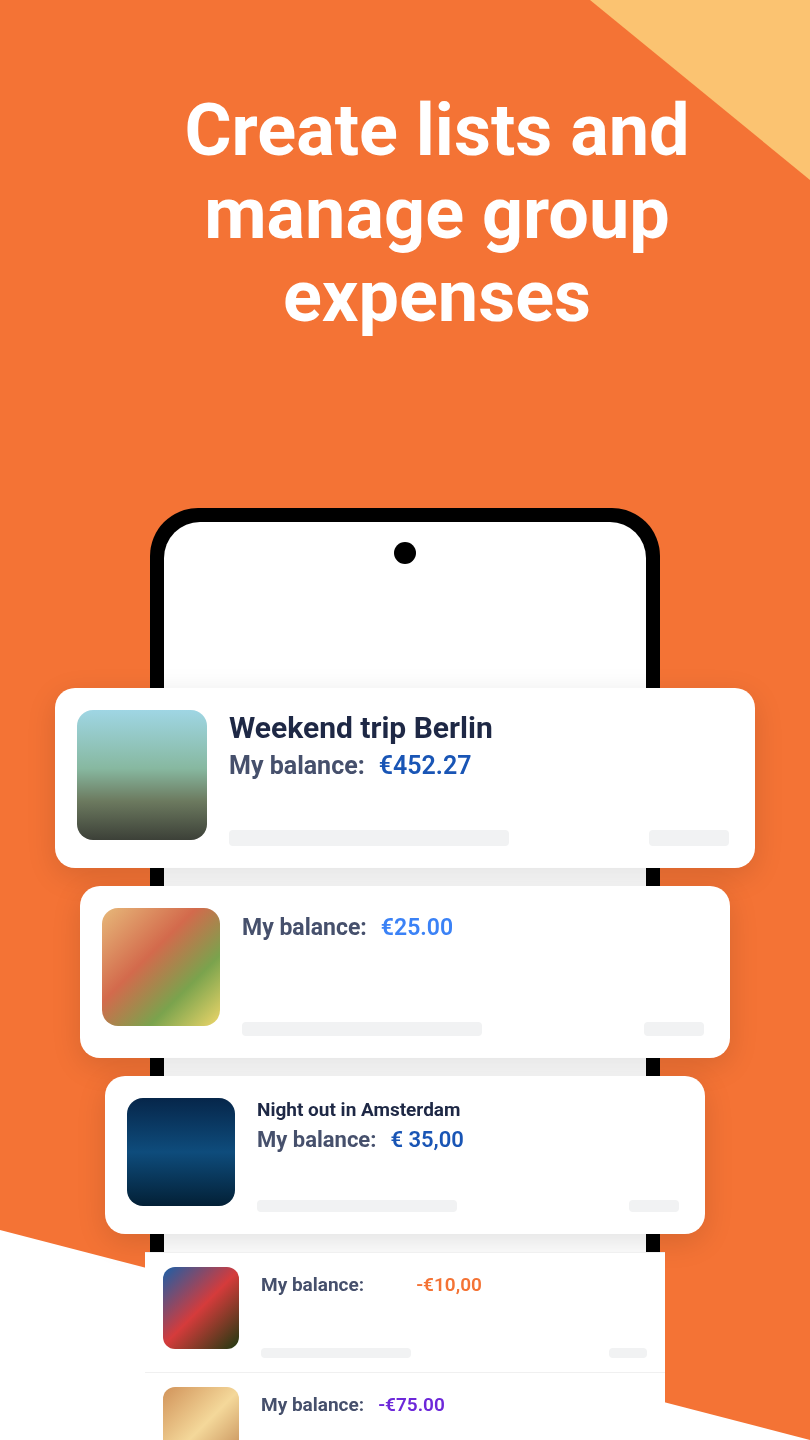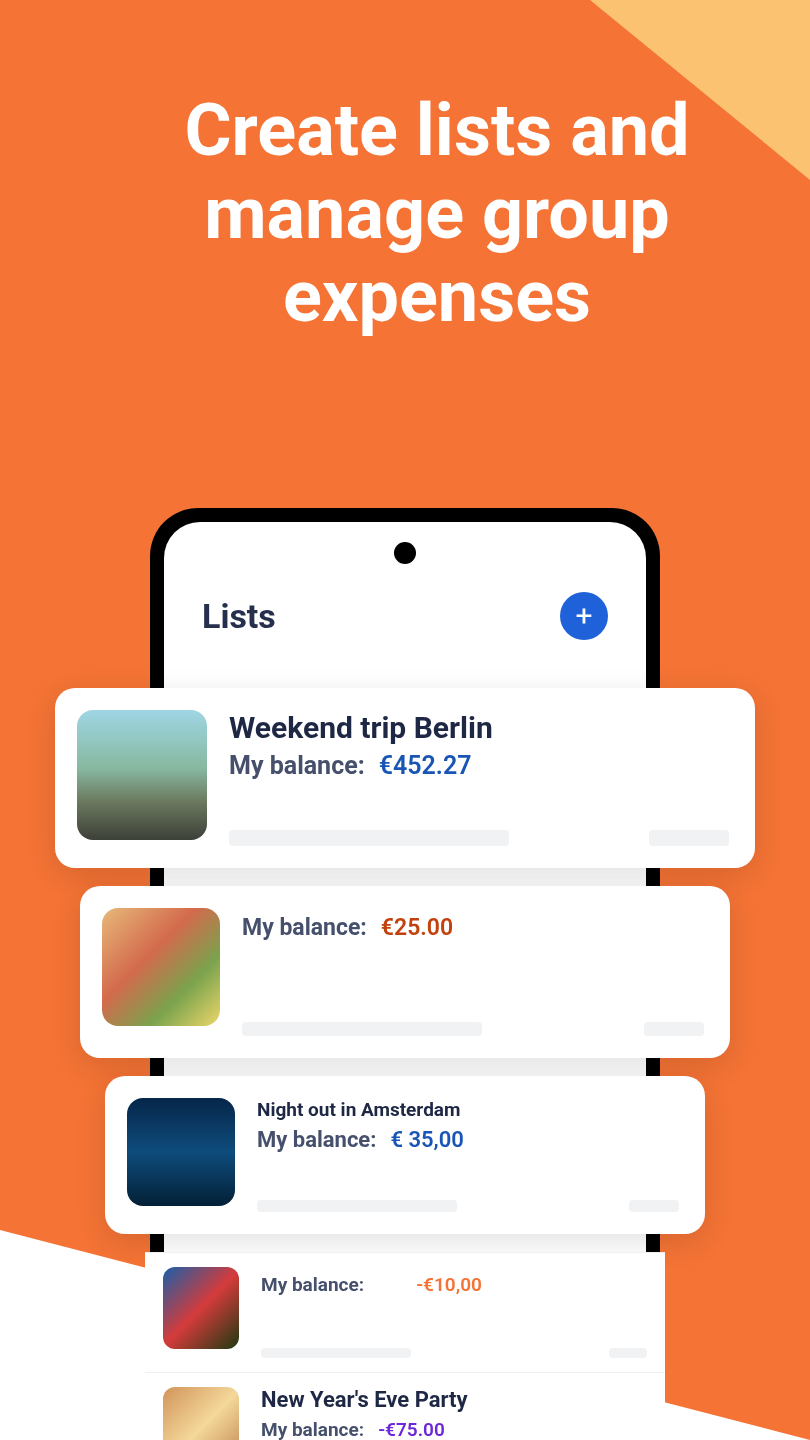--- a/index.html
+++ b/index.html
@@ -198,28 +198,20 @@
 <body>
 
 <div class="bg-orange"></div>
 <div class="bg-yellow-tri"></div>
 
 <div class="headline">Create lists and manage group expenses</div>
 
 <div class="phone">
   <div class="screen">
     <div class="camera"></div>
-    <div class="screen-content">
-      <div class="screen-header">
-        <div class="screen-title">Lists</div>
-        <div class="add-btn">
-          <span>+</span>
-        </div>
-      </div>
-    </div>
   </div>
 </div>
 
 <div class="cards">
 
   <div class="card big">
     <div class="thumb berlin"></div>
     <div class="info">
       <div class="title">Weekend trip Berlin</div>
       <div class="balance-row">
@@ -232,21 +224,21 @@
           <div class="sk sk-b"></div>
       </div>
     </div>
   </div>
 
   <div class="card med">
     <div class="thumb groceries"></div>
     <div class="info">
       <div class="balance-row">
         <span class="balance-label">My balance:</span>
-        <span class="balance-amount" style="color: #c2410c;">€25.00</span>
+        <span class="balance-amount" style="color: #3b82f6;">€25.00</span>
       </div>
       <div class="skeletons">
         <div class="sk sk-a"></div>
           <div class="sk-spacer"></div>
           <div class="sk sk-b"></div>
       </div>
     </div>
   </div>
 
   <div class="card small">
@@ -276,21 +268,20 @@
         <div class="sk sk-a"></div>
           <div class="sk-spacer"></div>
           <div class="sk sk-b"></div>
       </div>
     </div>
   </div>
 
   <div class="card tiny">
     <div class="thumb nye"></div>
     <div class="info">
-      <div class="title">New Year's Eve Party</div>
       <div class="balance-row">
         <span class="balance-label">My balance:</span>
         <span class="balance-amount" style="color: #6d28d9;">-€75.00</span>
       </div>
     </div>
   </div>
 
 </div>
 
 </body></html>

